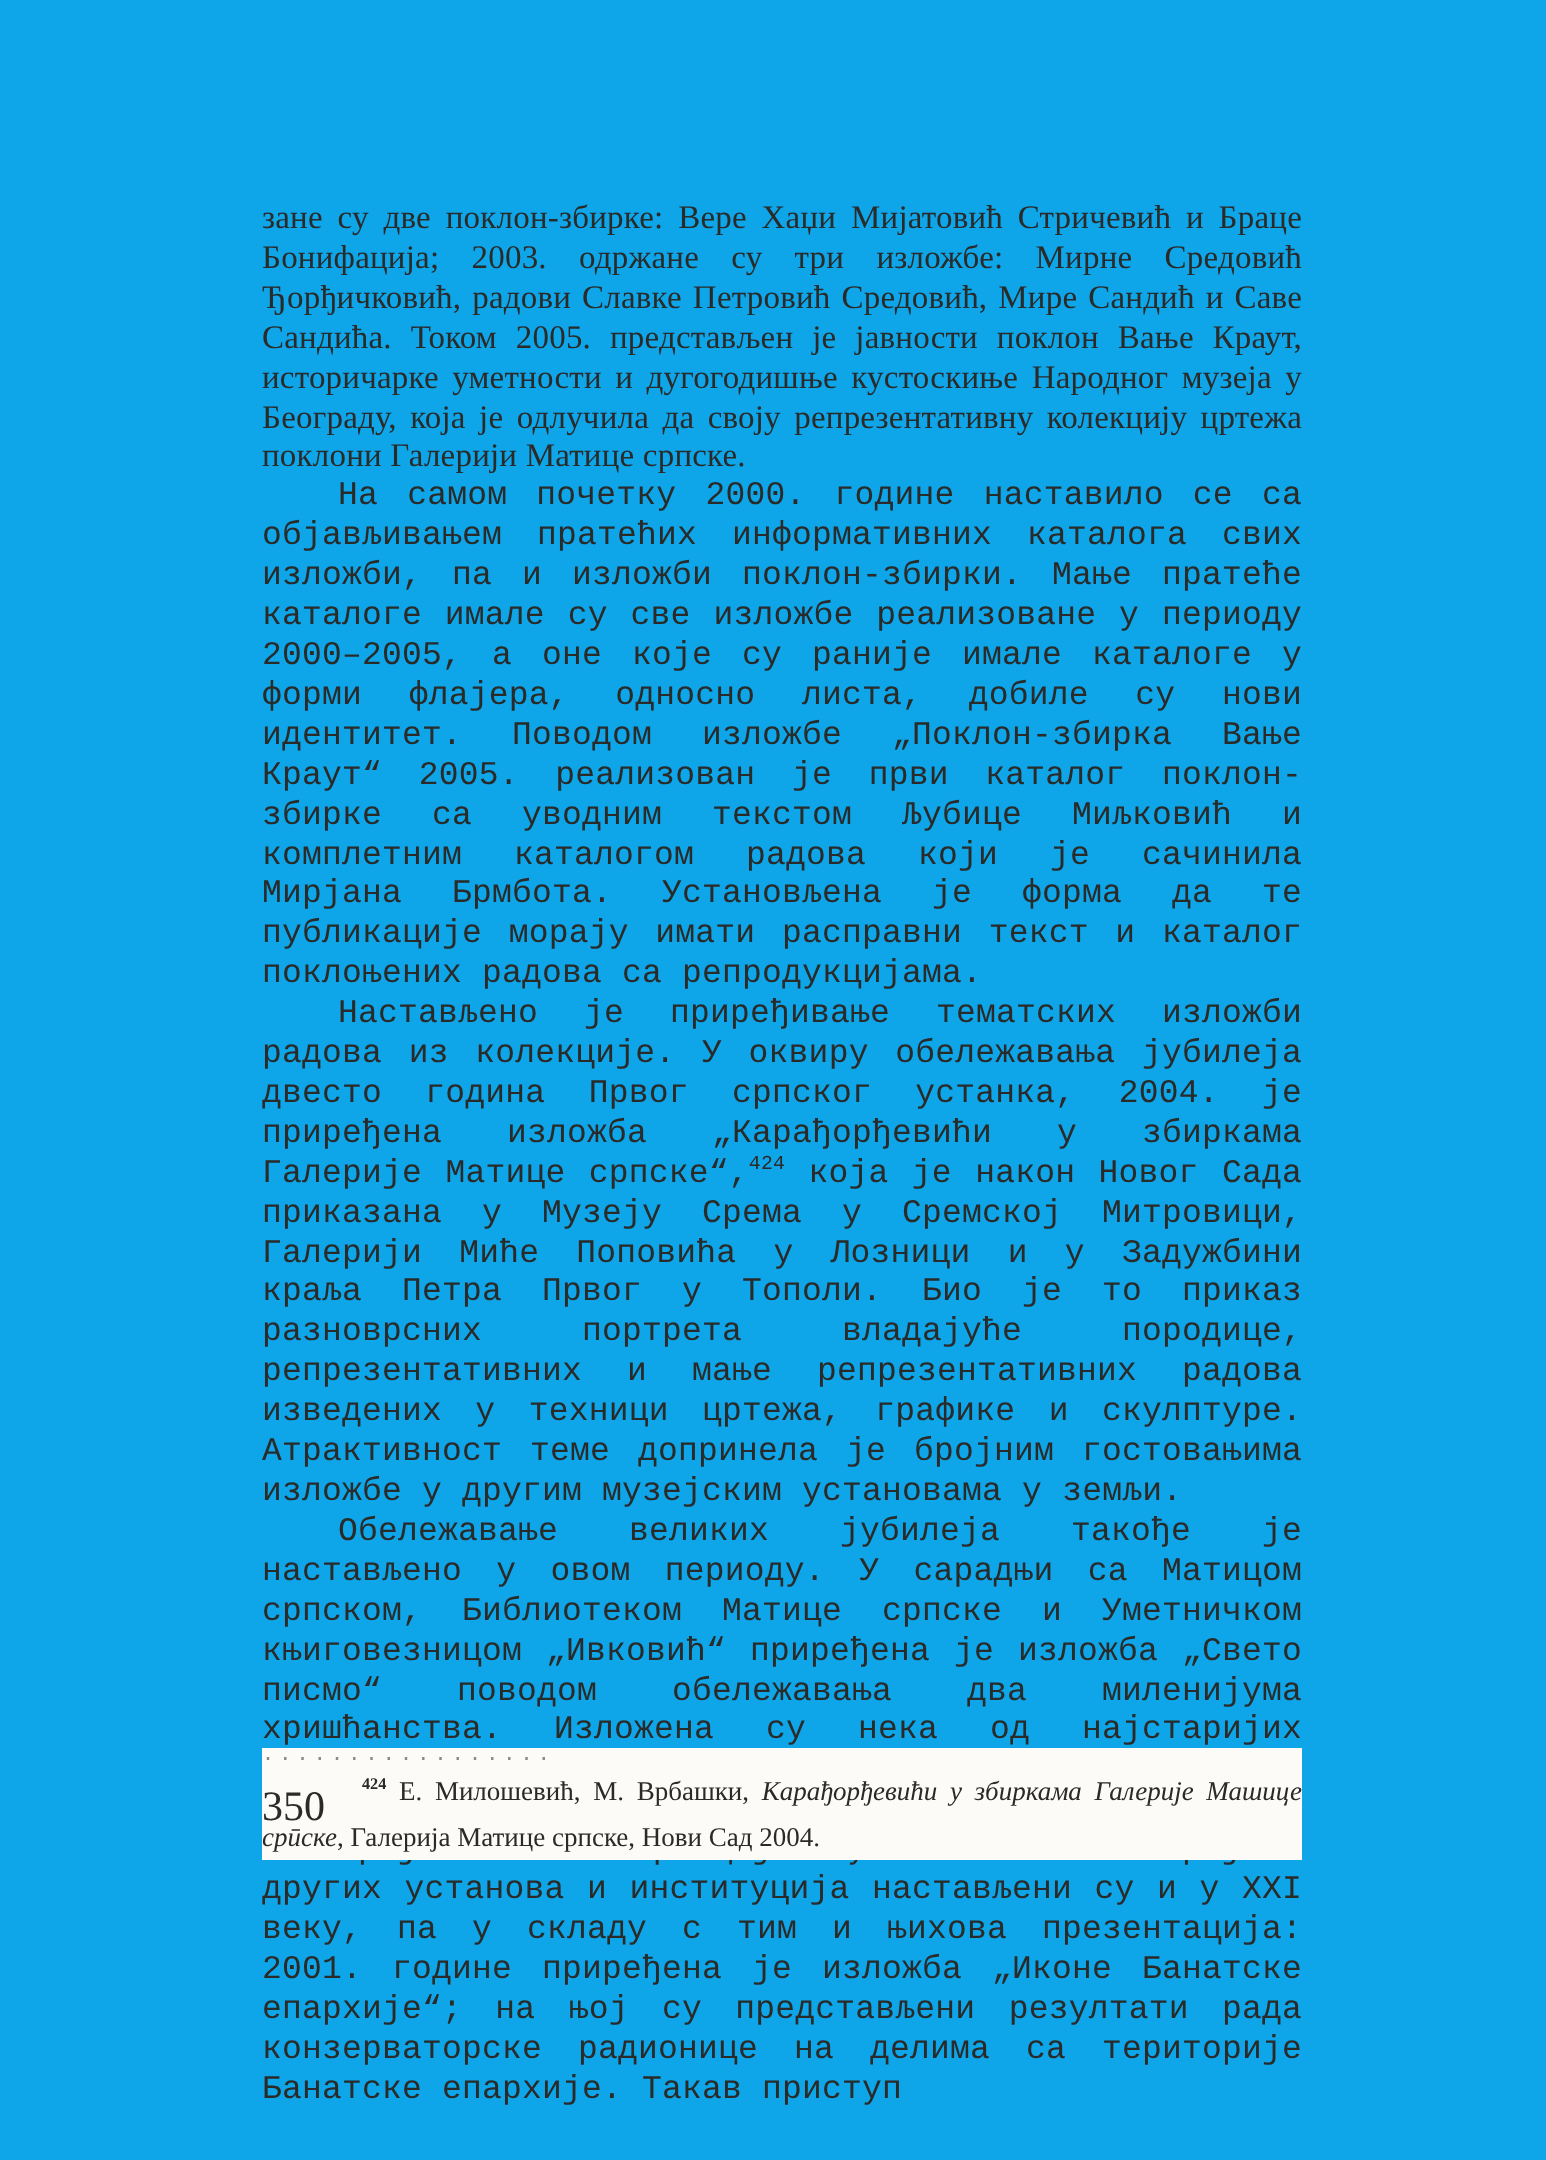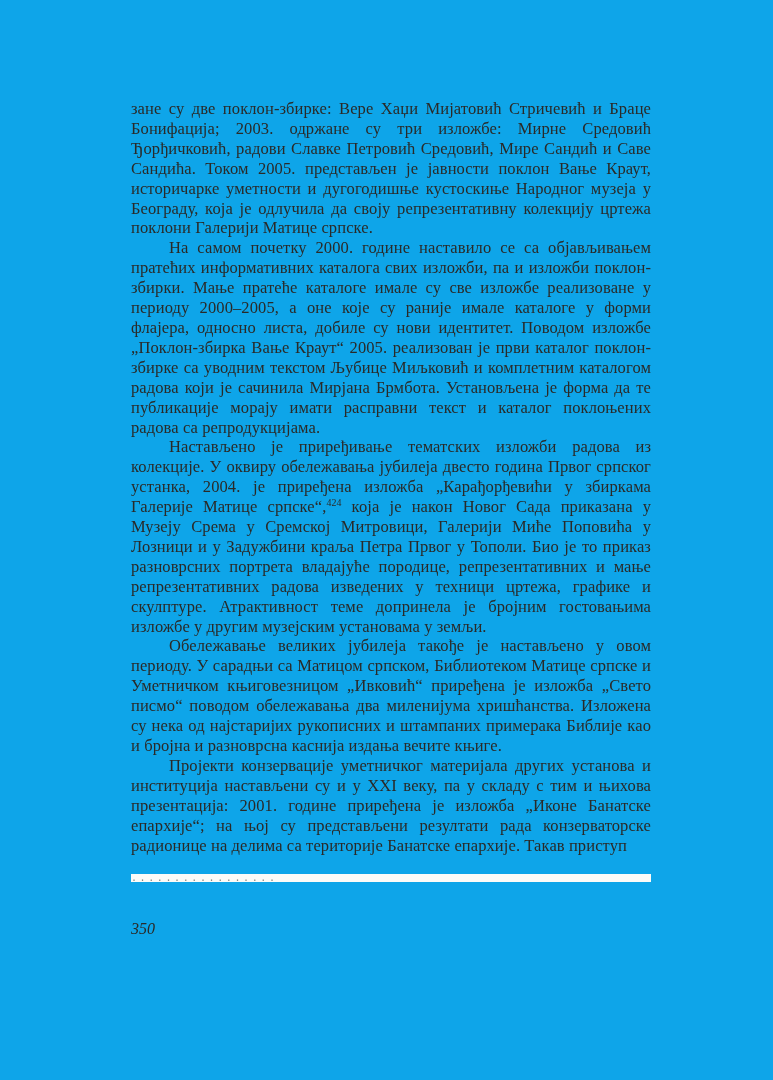--- a/index.html
+++ b/index.html
@@ -22,21 +22,21 @@
     top: 99px;
     width: 520px;
   }
   .para {
     margin: 0;
     font-size: 16.5px;
     line-height: 19.9px;
     text-align: justify;
     letter-spacing: 0.1px;
   }
-  .para.indent { text-indent: 38px; }
+  .para.indent { text-indent: 38px; font-family: Liberation Mono, monospace; }
   sup {
     font-size: 0.6em;
     line-height: 0;
     vertical-align: super;
   }
   sup.b { font-weight: bold; }
   .it { font-style: italic; }
   .footnote-block {
     position: absolute;
     left: 131px;
@@ -56,36 +56,36 @@
   .footnote {
     margin: 3px 0 0 0;
     font-size: 13.5px;
     line-height: 22.6px;
     text-align: justify;
     text-indent: 50px;
   }
   .page-number {
     position: absolute;
     left: 131px;
-    top: 919px;
-    font-size: 16px;
+    top: 893px;
+    font-size: 21px;
     line-height: 20px;
-    font-style: italic;
   }
 </style>
 </head>
 <body>
 
 <div class="page">
   <div class="text-block">
       <p class="para"><span>зане су две поклон-збирке: Вере Хаџи Мијатовић Стричевић и Браце Бонифација; 2003. одржане су три изложбе: Мирне Средовић Ђорђичковић, радови Славке Петровић Средовић, Мире Сандић и Саве Сандића. Током 2005. представљен је јавности поклон Вање Краут, историчарке уметности и дугогодишње кустоскиње Народног музеја у Београду, која је одлучила да своју репрезентативну колекцију цртежа поклони Галерији Матице српске.</span></p>
       <p class="para indent"><span>На самом почетку 2000. године наставило се са објављивањем пратећих информативних каталога свих изложби, па и изложби поклон-збирки. Мање пратеће каталоге имале су све изложбе реализоване у периоду 2000–2005, а оне које су раније имале каталоге у форми флајера, односно листа, добиле су нови идентитет. Поводом изложбе „Поклон-збирка Вање Краут“ 2005. реализован је први каталог поклон-збирке са уводним текстом Љубице Миљковић и комплетним каталогом радова који је сачинила Мирјана Брмбота. Установљена је форма да те публикације морају имати расправни текст и каталог поклоњених радова са репродукцијама.</span></p>
       <p class="para indent"><span>Настављено је приређивање тематских изложби радова из колекције. У оквиру обележавања јубилеја двесто година Првог српског устанка, 2004. је приређена изложба „Карађорђевићи у збиркама Галерије Матице српске“,</span><sup>424</sup><span> која је након Новог Сада приказана у Музеју Срема у Сремској Митровици, Галерији Миће Поповића у Лозници и у Задужбини краља Петра Првог у Тополи. Био је то приказ разноврсних портрета владајуће породице, репрезентативних и мање репрезентативних радова изведених у техници цртежа, графике и скулптуре. Атрактивност теме допринела је бројним гостовањима изложбе у другим музејским установама у земљи.</span></p>
       <p class="para indent"><span>Обележавање великих јубилеја такође је настављено у овом периоду. У сарадњи са Матицом српском, Библиотеком Матице српске и Уметничком књиговезницом „Ивковић“ приређена је изложба „Свето писмо“ поводом обележавања два миленијума хришћанства. Изложена су нека од најстаријих рукописних и штампаних примерака Библије као и бројна и разноврсна каснија издања вечите књиге.</span></p>
       <p class="para indent"><span>Пројекти конзервације уметничког материјала других установа и институција настављени су и у XXI веку, па у складу с тим и њихова презентација: 2001. године приређена је изложба „Иконе Банатске епархије“; на њој су представљени резултати рада конзерваторске радионице на делима са територије Банатске епархије. Такав приступ</span></p>
     </div>
 
   <div class="footnote-block">
     <div class="fn-sep">.................</div>
+    <p class="footnote"><sup class="b">424</sup><span> Е. Милошевић, М. Врбашки, </span><span class="it">Карађорђевићи у збиркама Галерије Машице срӣске</span><span>, Галерија Матице српске, Нови Сад 2004.</span></p>
   </div>
 
   <div class="page-number">350</div>
 </div>
 
 </body></html>

